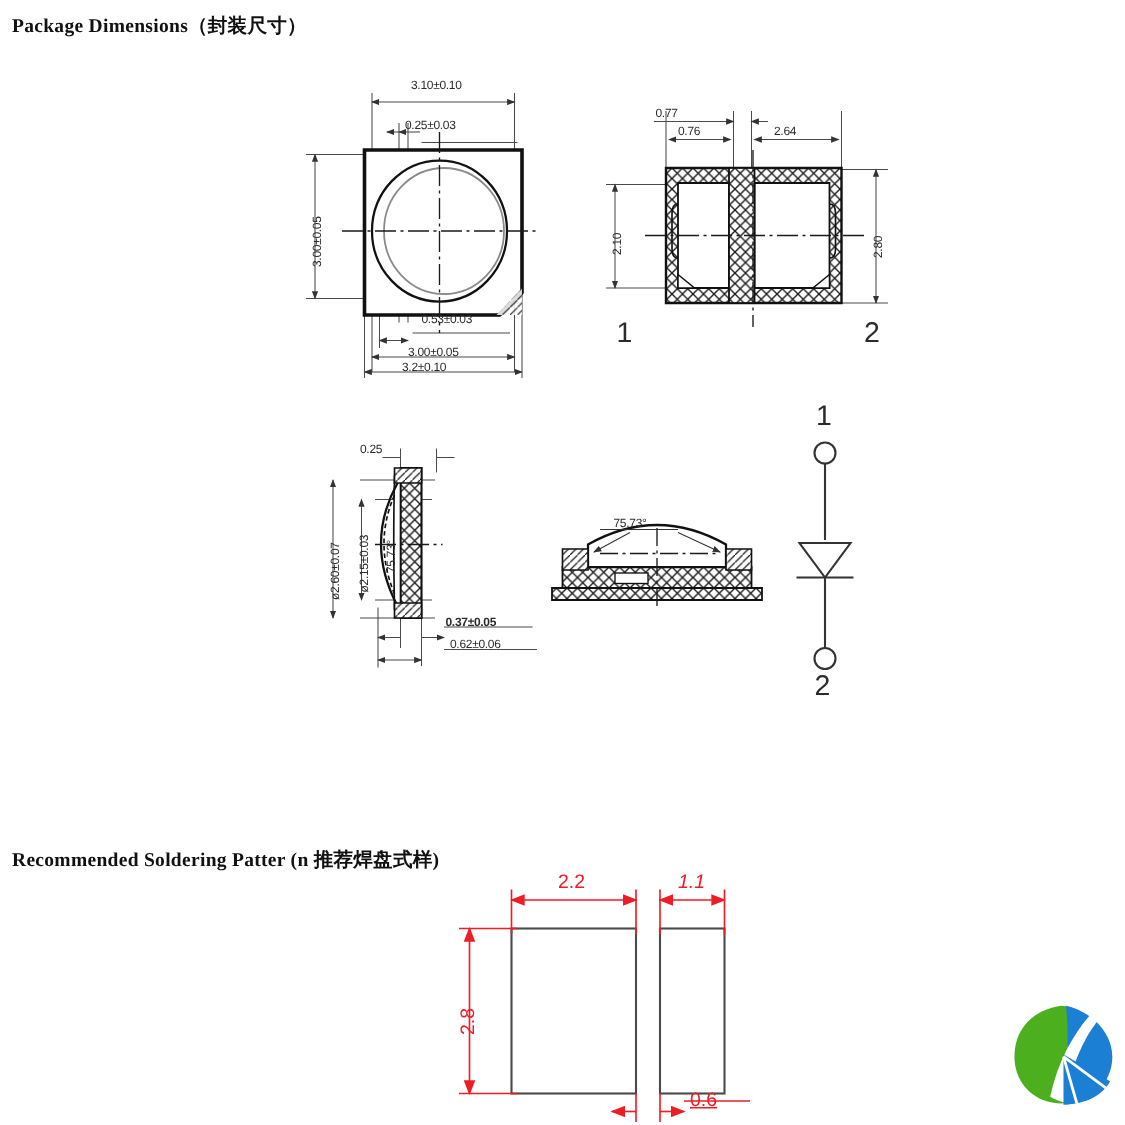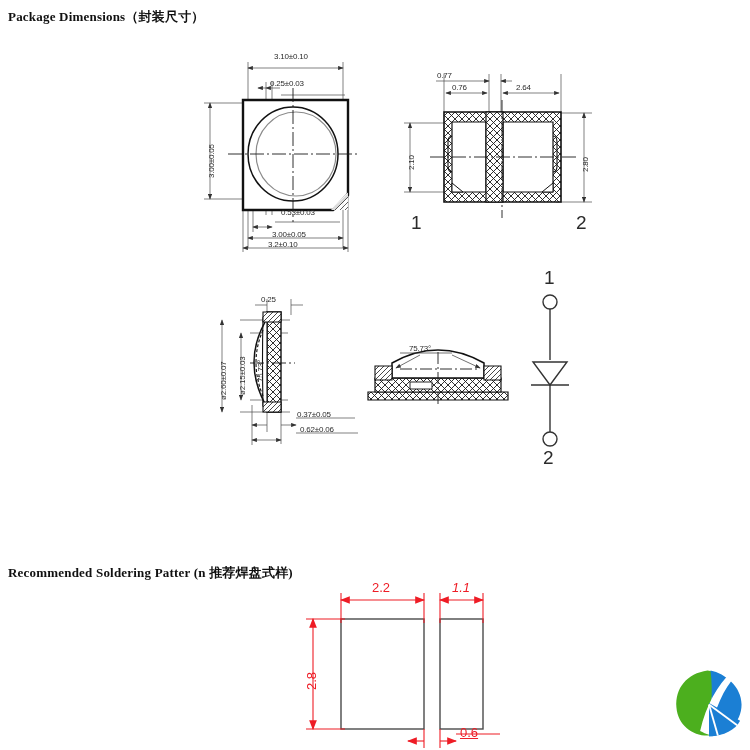--- a/index.html
+++ b/index.html
@@ -259,25 +259,25 @@
 <div class="dimtext" style="left:268px;top:240px;">3.2±0.10</div>
 
 <div class="dimtext" style="left:437px;top:71px;">0.77</div>
 <div class="dimtext" style="left:452px;top:83px;text-align:center;">0.76</div>
 <div class="dimtext" style="left:516px;top:83px;">2.64</div>
 <div class="dimtext rot" style="left:407px;top:170px;">2.10</div>
 <div class="dimtext rot" style="left:581px;top:172px;">2.80</div>
 <div class="pinlabel" style="left:411px;top:212px;">1</div>
 <div class="pinlabel" style="left:576px;top:212px;">2</div>
 
-<div class="dimtext" style="left:240px;top:295px;margin-left:21px;">0.25</div>
+<div class="dimtext" style="left:240px;top:295px;">0.25</div>
 <div class="dimtext rot" style="left:219px;top:400px;">ø2.60±0.07</div>
 <div class="dimtext rot" style="left:238px;top:395px;">ø2.15±0.03</div>
 <div class="dimtext rot" style="left:256px;top:382px;">75.73°</div>
-<div class="dimtext" style="left:297px;top:410px;">0.37±0.05</div>
+<div class="dimtext" style="left:297px;top:410px;font-weight:bold;">0.37±0.05</div>
 <div class="dimtext" style="left:300px;top:425px;">0.62±0.06</div>
 
 <div class="dimtext" style="left:409px;top:344px;">75.73°</div>
 
 <div class="pinlabel" style="left:544px;top:267px;">1</div>
 <div class="pinlabel" style="left:543px;top:447px;">2</div>
 
 <div class="dimtext red" style="left:372px;top:580px;">2.2</div>
 <div class="dimtext red" style="left:452px;top:580px;font-style:italic;">1.1</div>
 <div class="dimtext red rot" style="left:304px;top:690px;">2.8</div>

